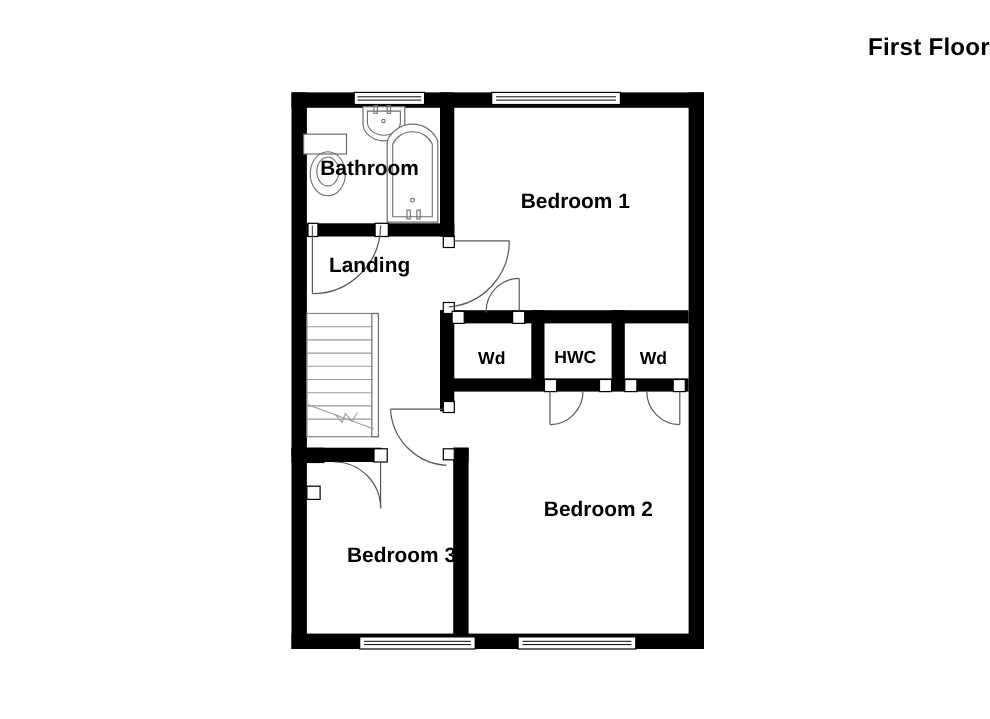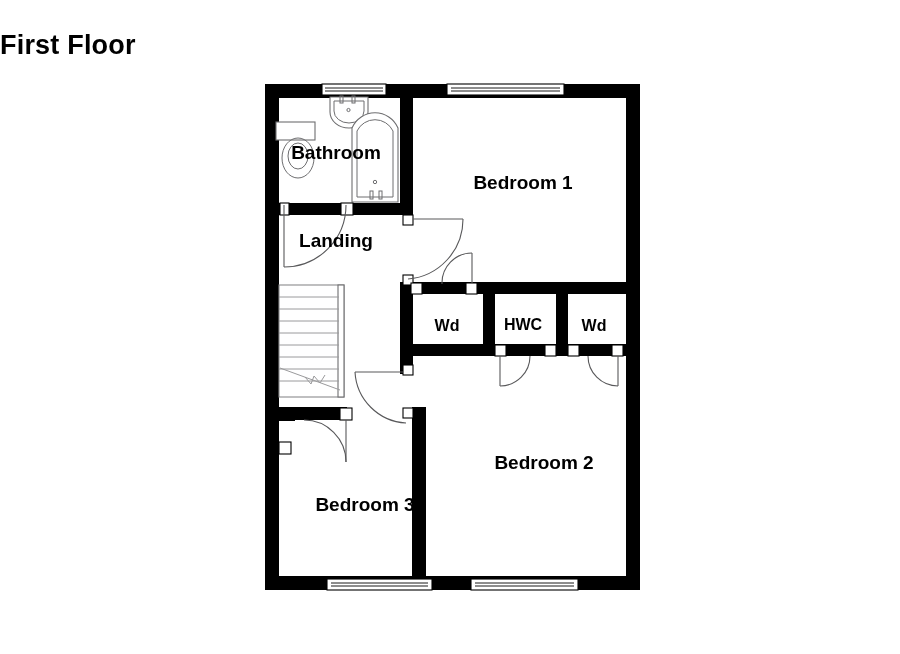--- a/index.html
+++ b/index.html
@@ -17,23 +17,23 @@
     position: relative;
     width: 900px;
     height: 654px;
     background: #ffffff;
   }
   #plan-title {
     position: absolute;
     left: 0;
     top: 30px;
     width: 900px;
-    text-align: left;
+    text-align: right;
     font-family: "Liberation Sans", sans-serif;
-    font-size: 27px;
+    font-size: 22px;
     font-weight: bold;
     color: #000000;
     letter-spacing: 0.2px;
   }
   #floorplan-svg {
     position: absolute;
     left: 0;
     top: 0;
   }
   .room-label {

